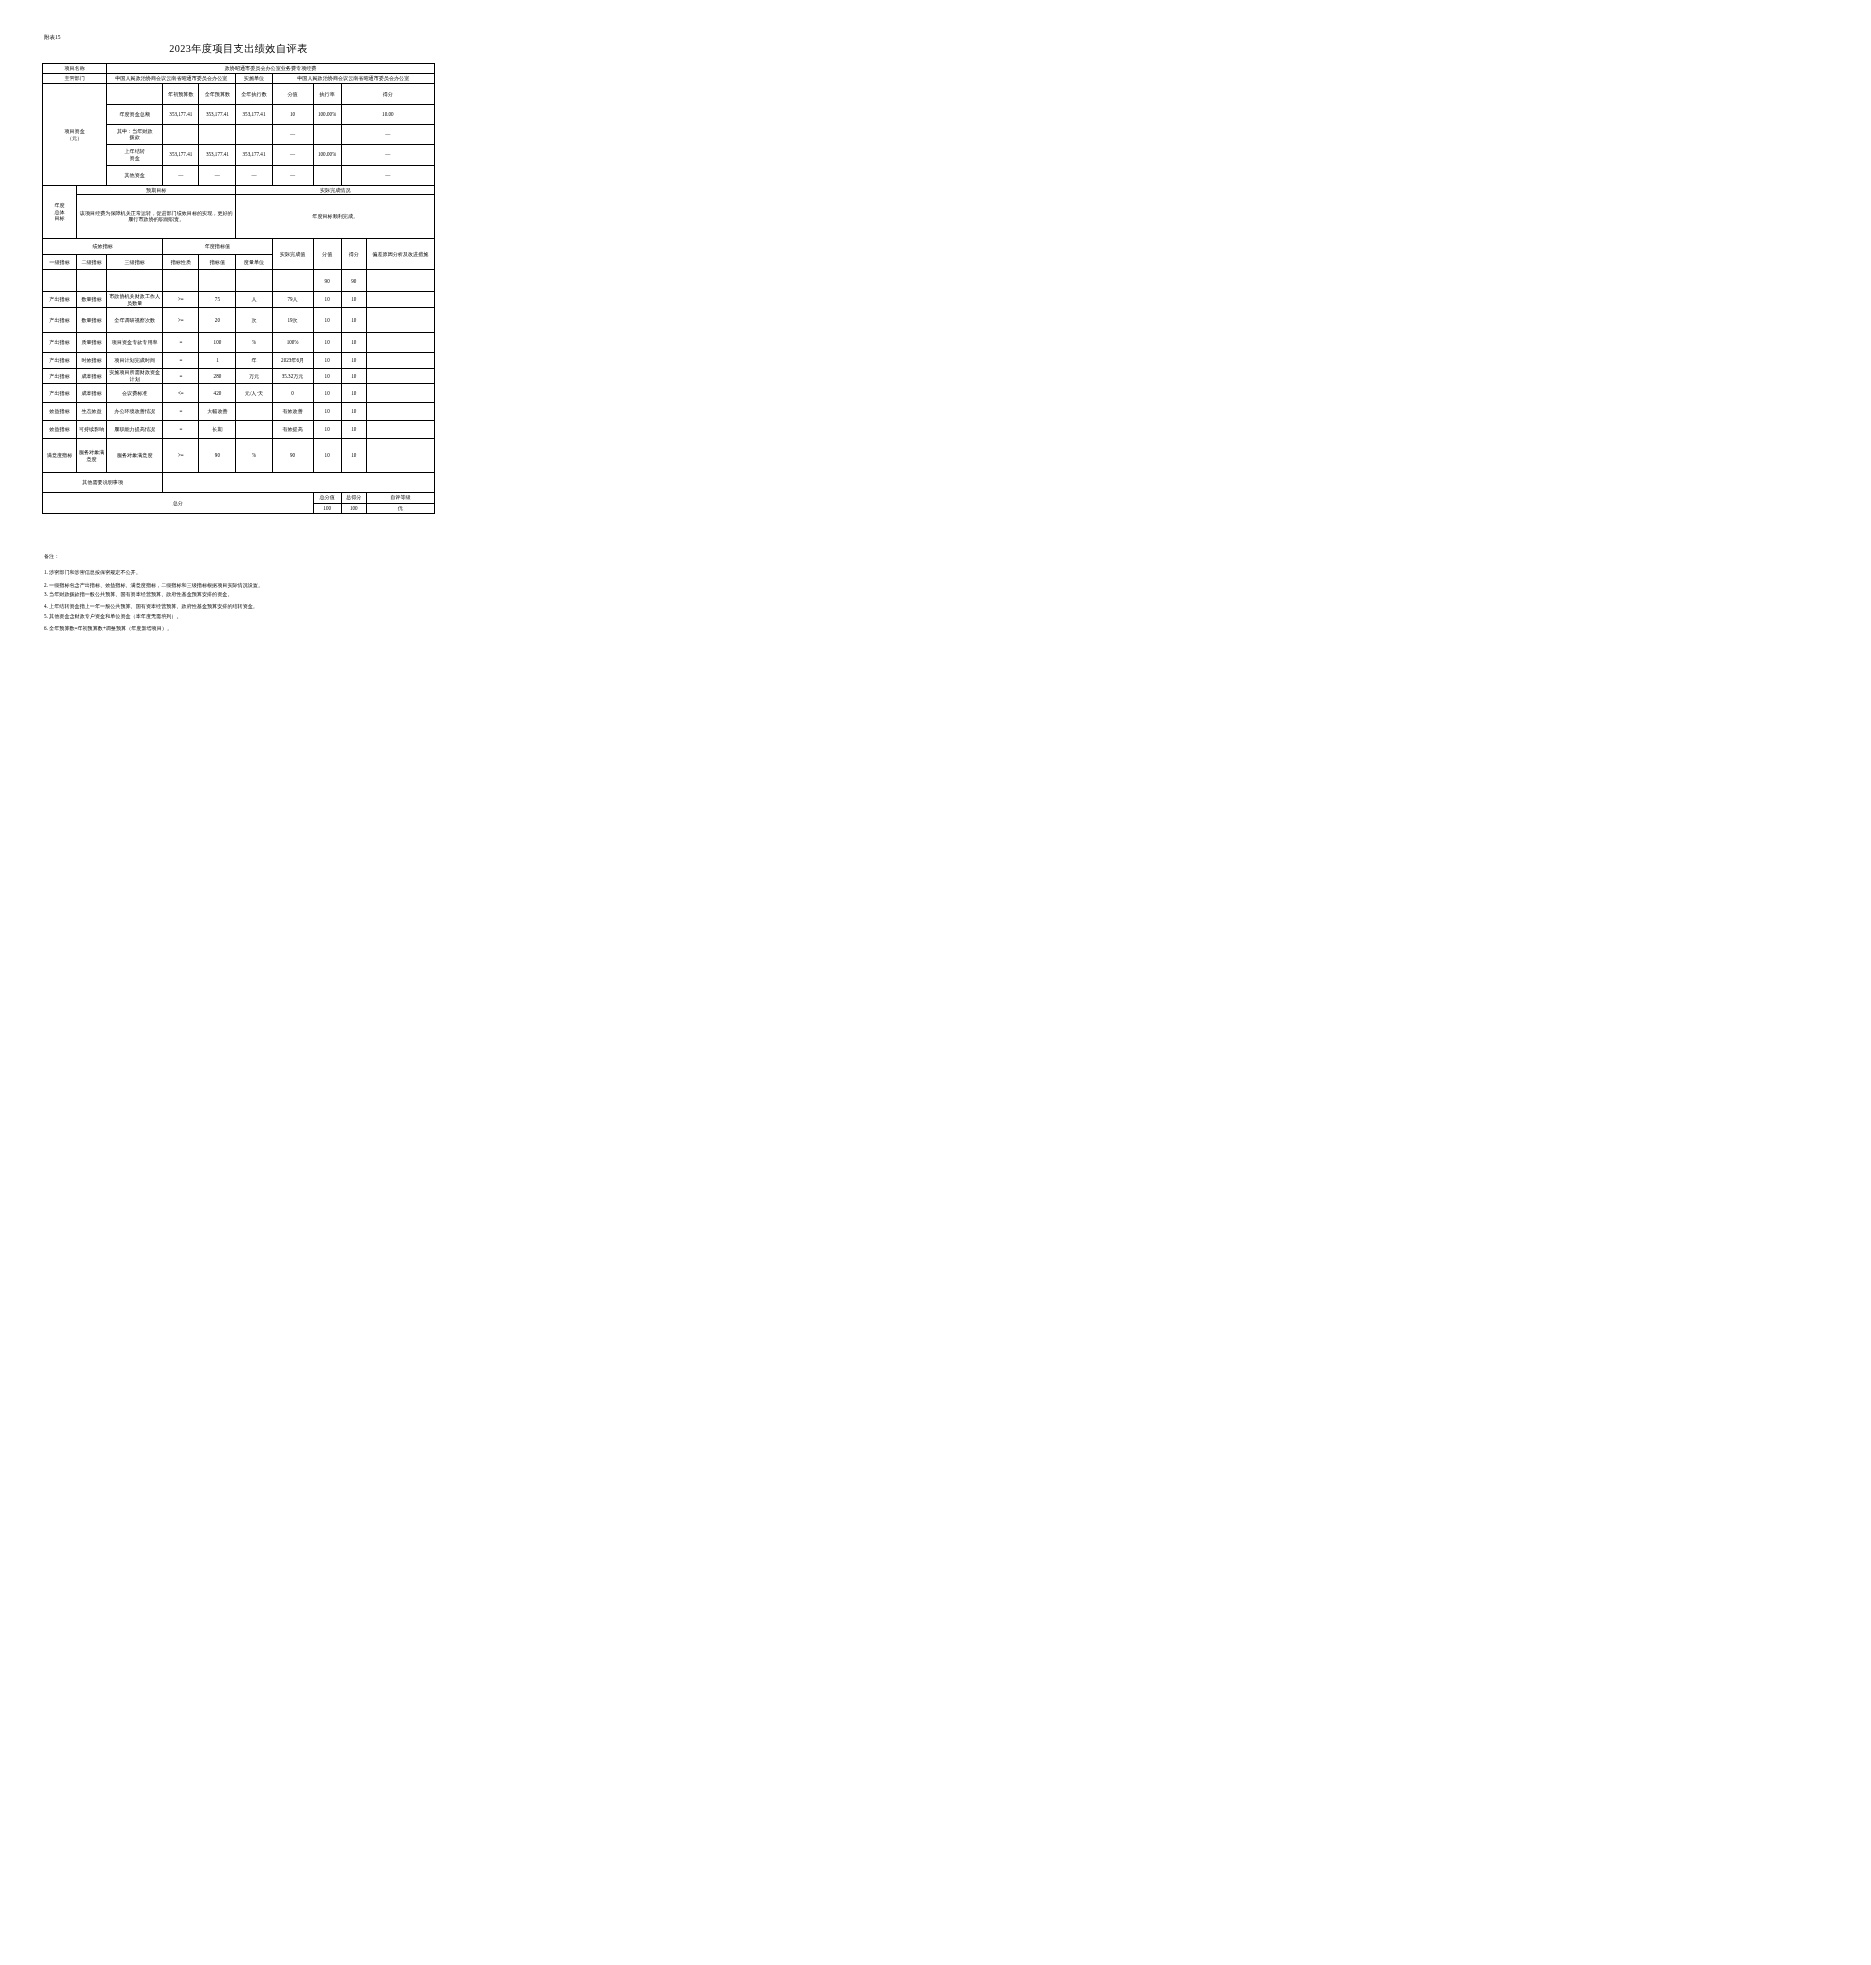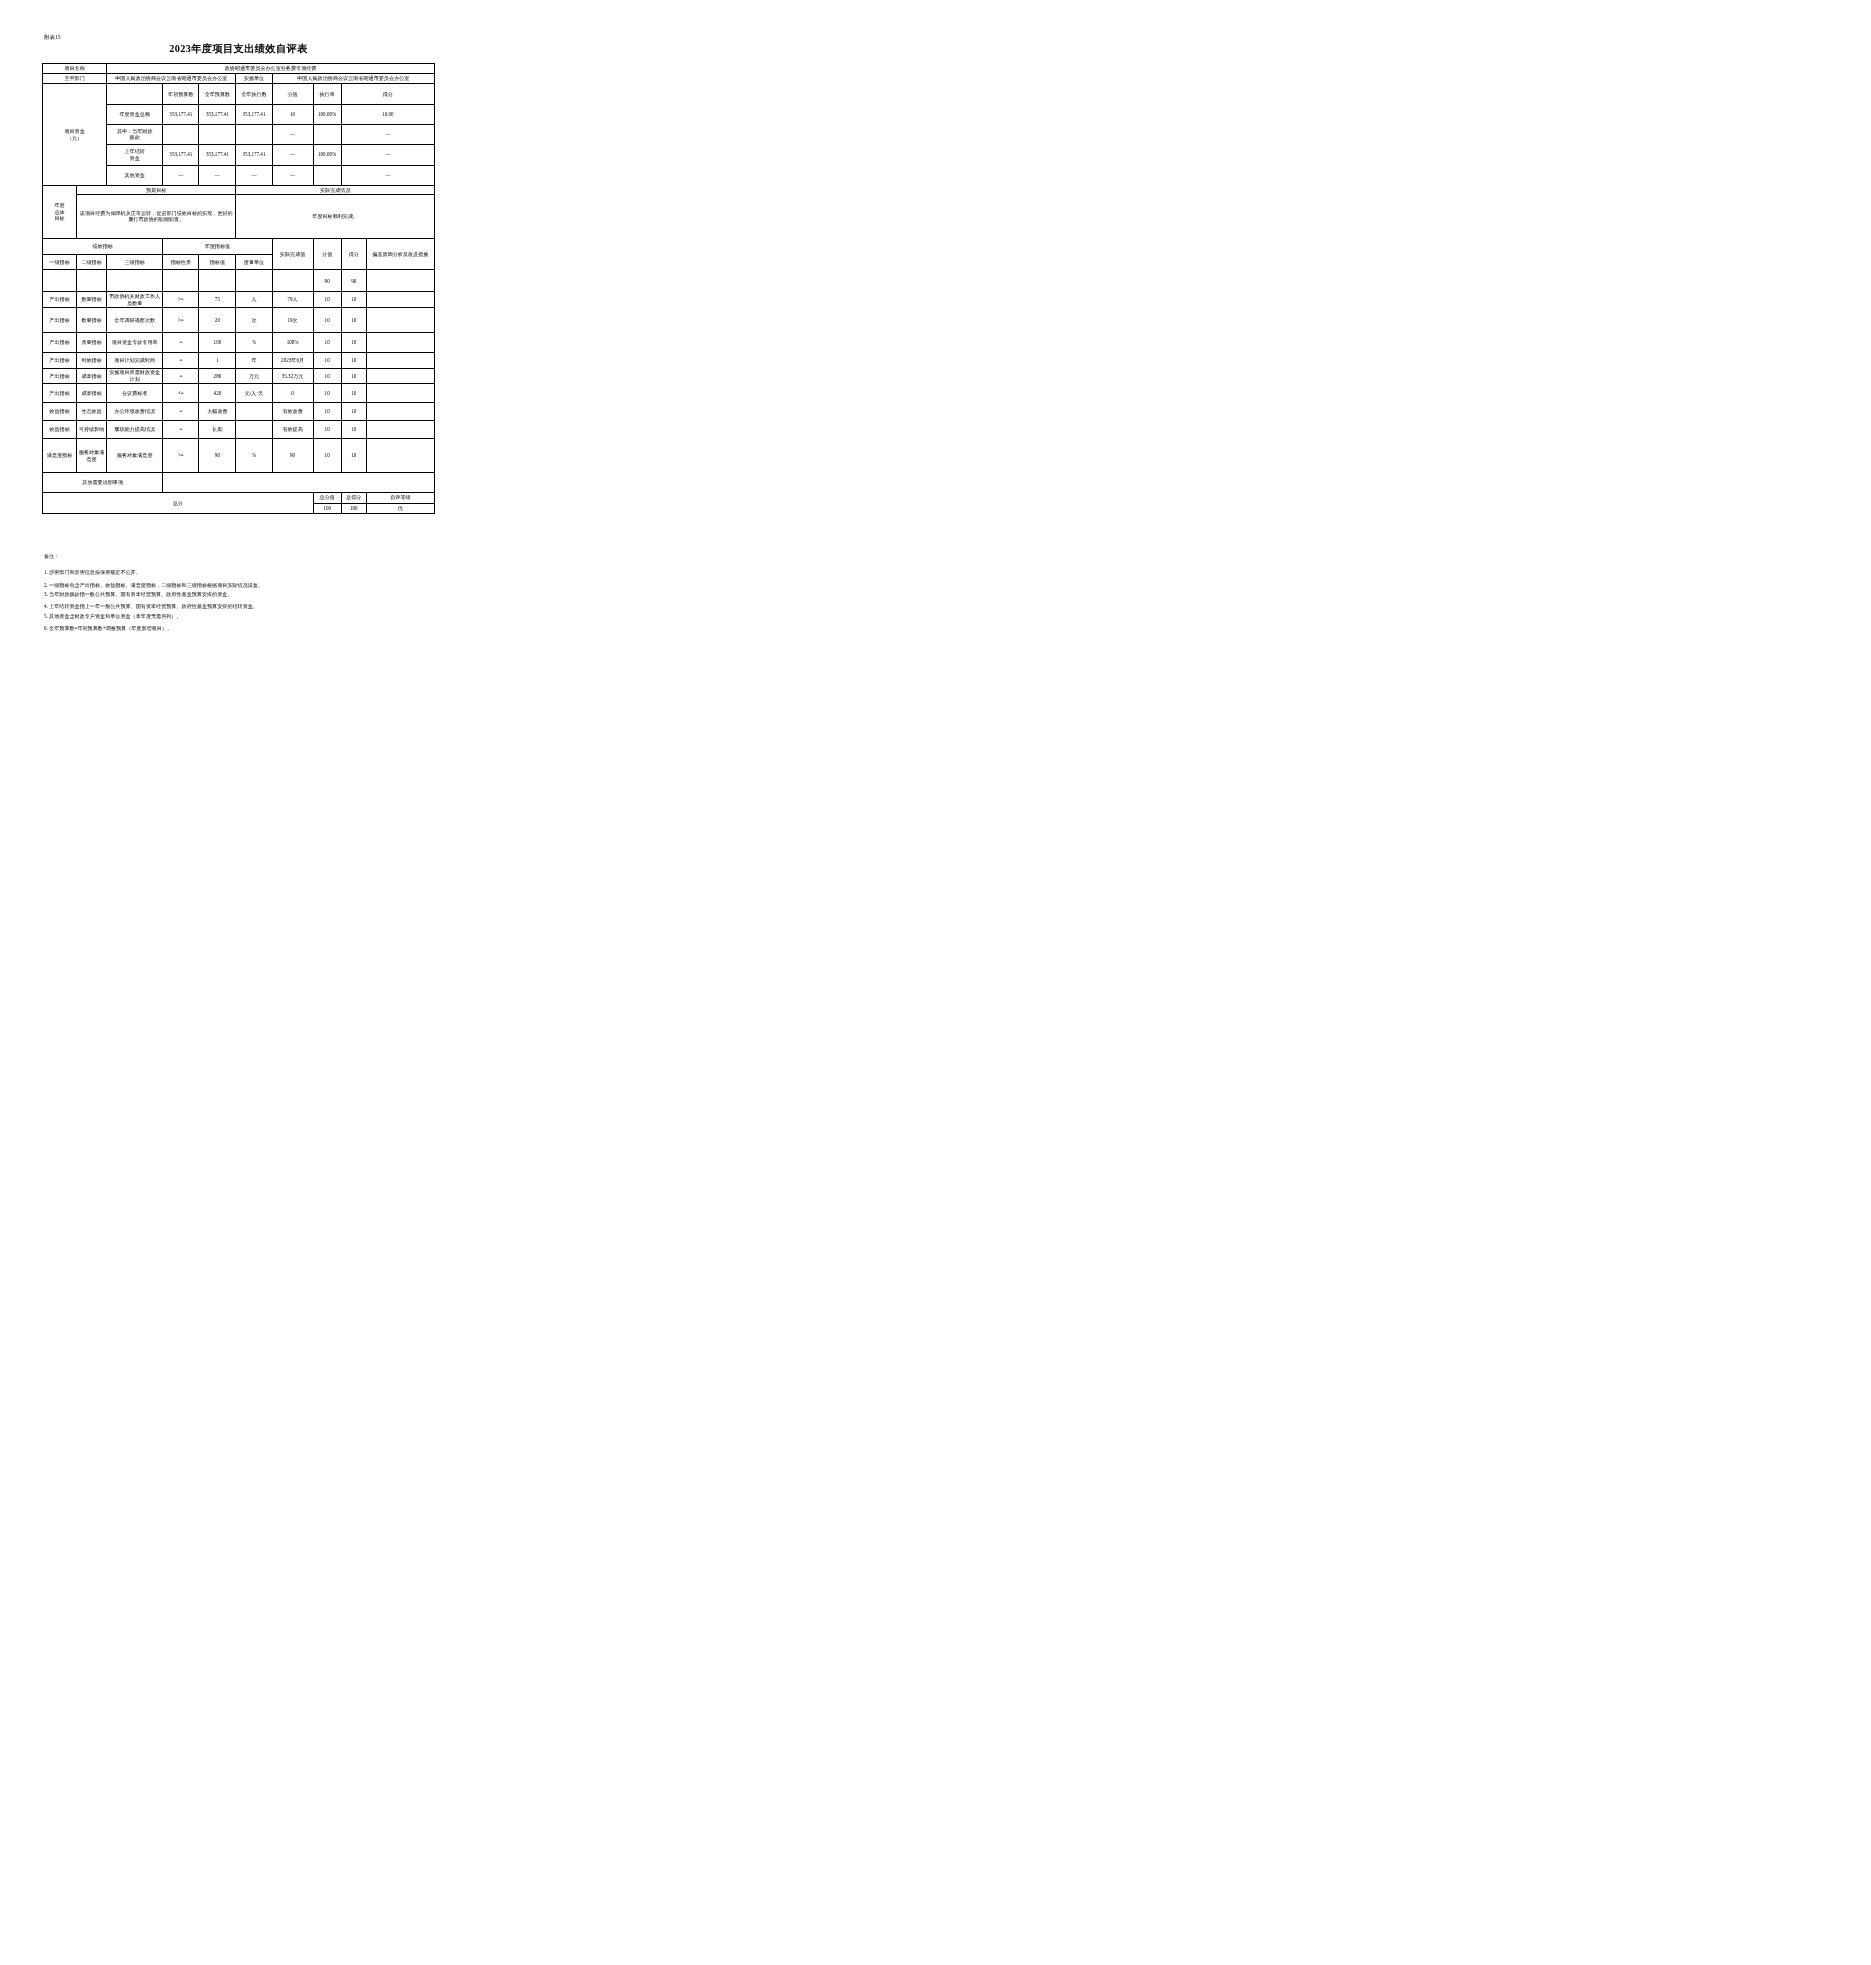--- a/index.html
+++ b/index.html
@@ -2,21 +2,21 @@
 <html style="font-size:6.3px"><head>
 <meta charset="utf-8">
 <style>
   html,body{margin:0;padding:0;background:#fff;}
   body{
     width:468px;height:662px;position:relative;
     font-family:"Liberation Serif","DejaVu Serif",serif;color:#000;
   }
   .appendix{position:absolute;left:44px;top:34px;font-size:5.5px;}
   .doc-title{position:absolute;left:42px;top:42px;width:393px;text-align:center;
-    font-size:10.2px;letter-spacing:0.4px;font-weight:bold;}
+    font-size:10.2px;letter-spacing:0.4px;}
   table.main{
     position:absolute;left:42px;top:63px;width:393px;
     border-collapse:collapse;table-layout:fixed;border:1.2px solid #000;
   }
   table.main td{
     border-top:1.2px solid #000;border-bottom:1.2px solid #000;
     border-left:0.4px solid #000;border-right:0.4px solid #000;
     font-size:5.1px;text-align:center;vertical-align:middle;
     padding:0.4px 1.6px;line-height:1.35;overflow:hidden;word-break:break-all;
   }

